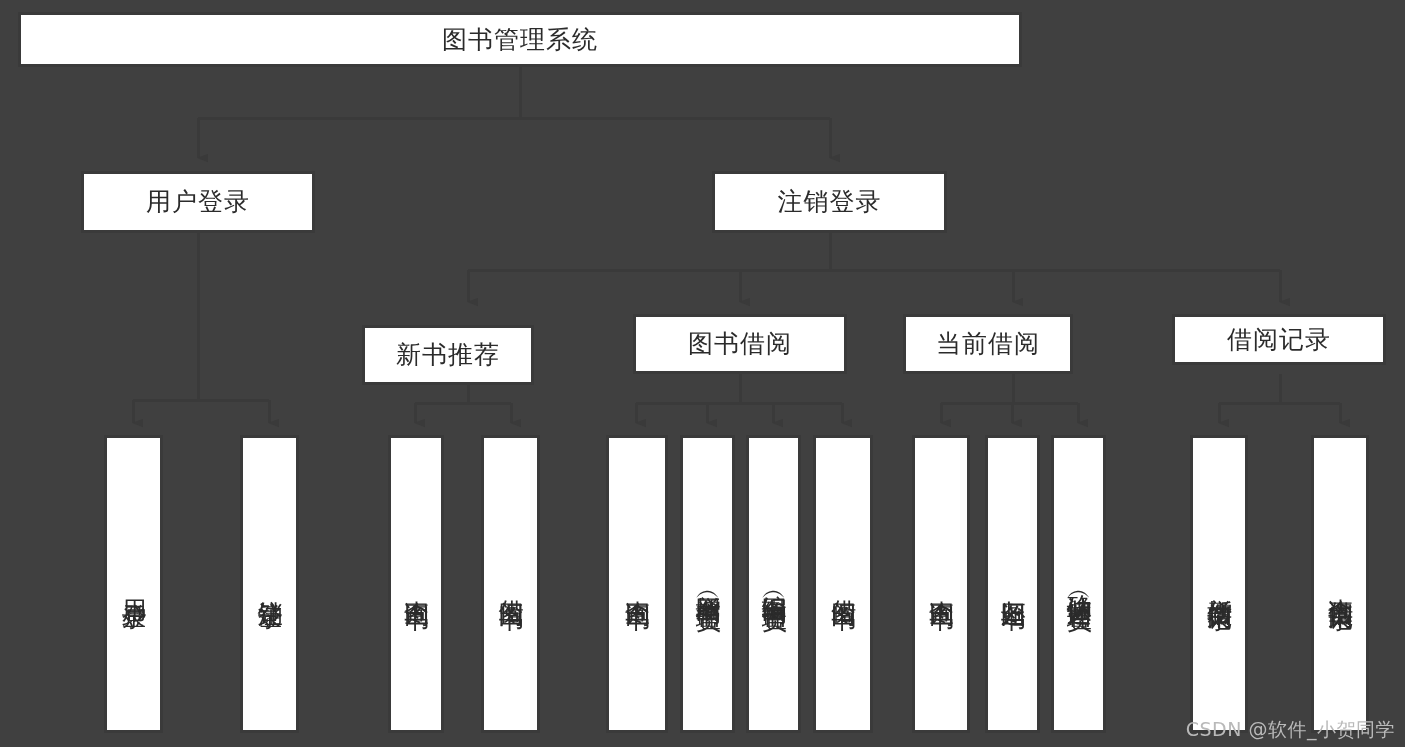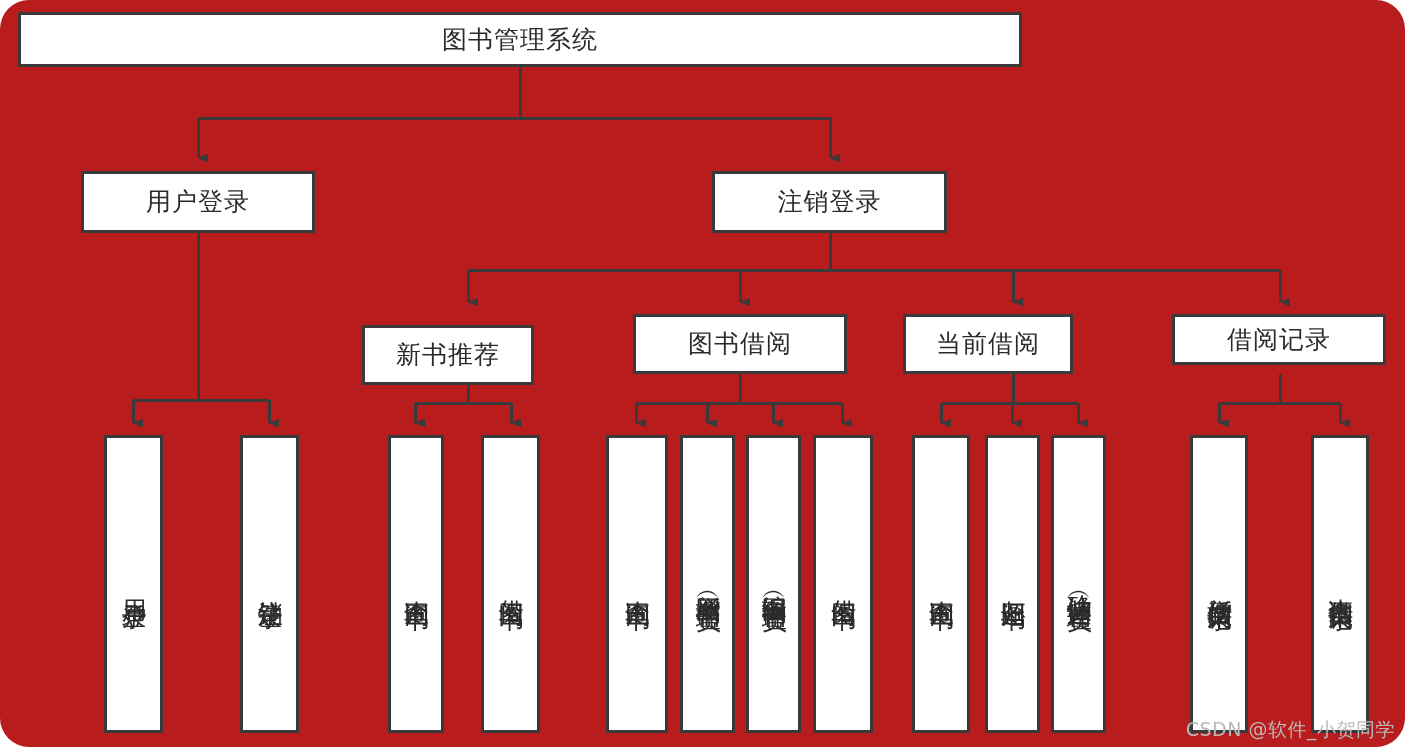--- a/index.html
+++ b/index.html
@@ -10,22 +10,21 @@
   body {
     font-family: "DejaVu Sans", "Liberation Sans", sans-serif;
     width: 1405px;
     height: 747px;
     overflow: hidden;
   }
   #canvas {
     position: relative;
     width: 1405px;
     height: 747px;
-    background: #b91c1c;
-    border-radius: 29px;
+    background: #404040;
   }
   svg#wires {
     position: absolute;
     left: 0;
     top: 0;
     width: 1405px;
     height: 747px;
     pointer-events: none;
   }
   .node {

